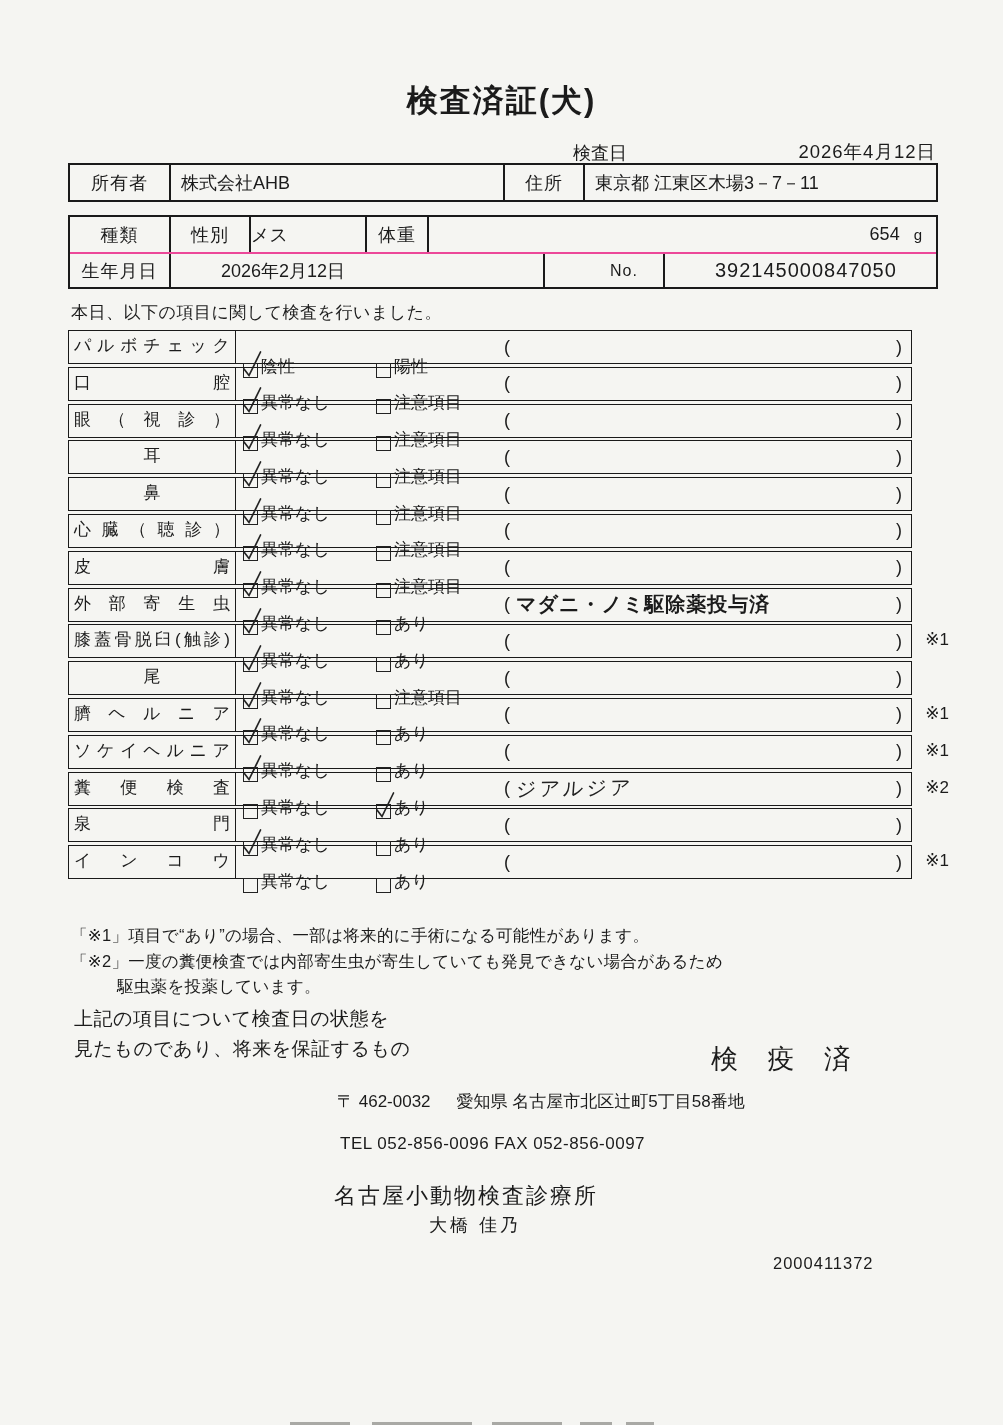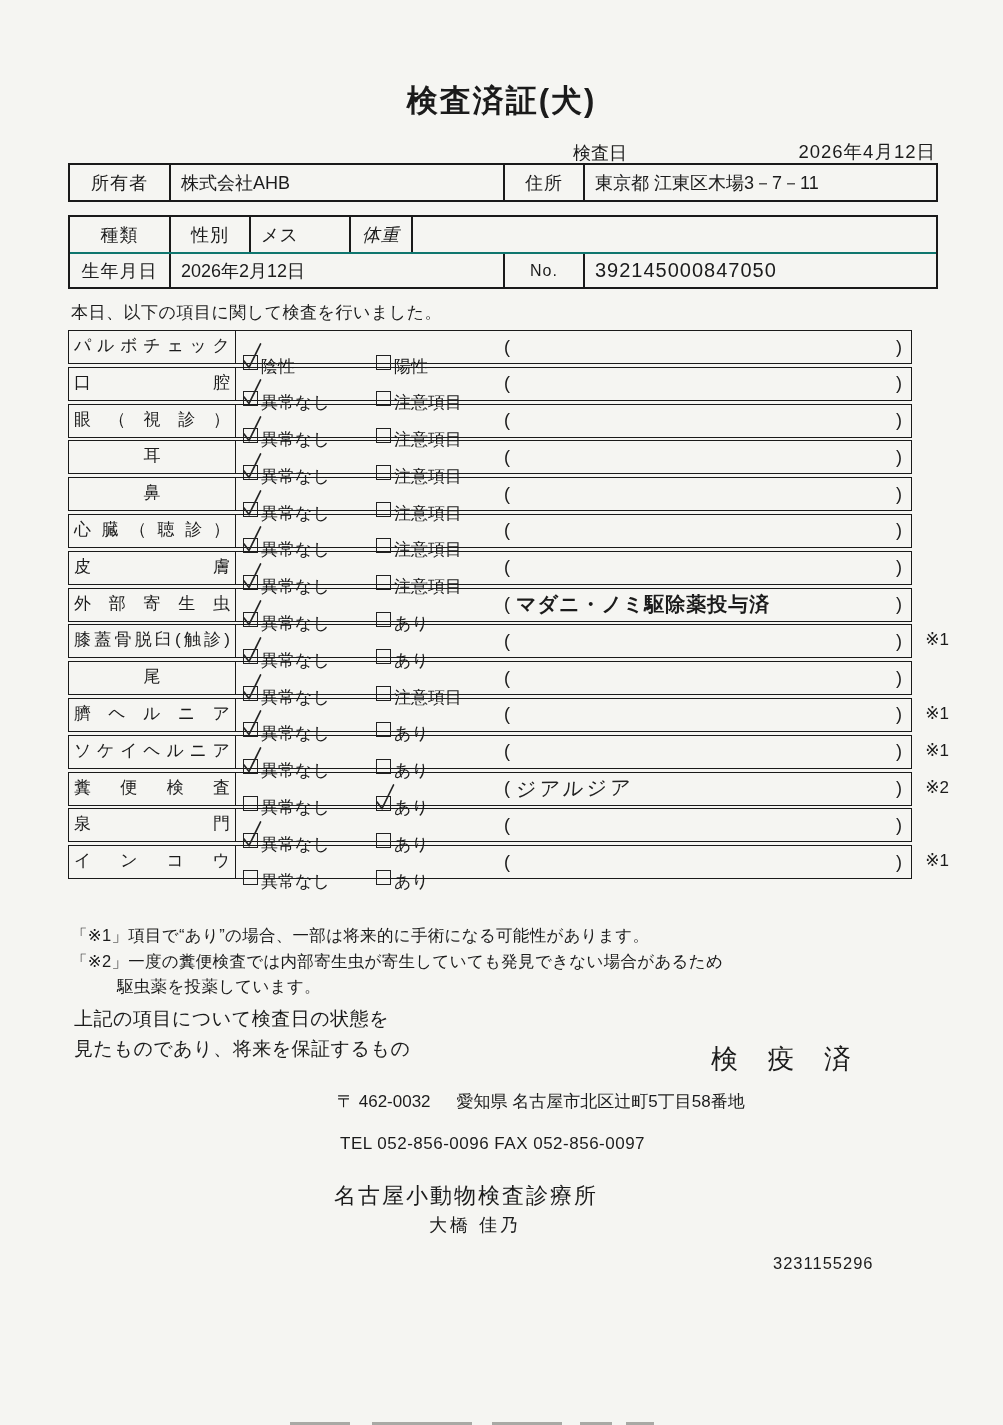--- a/index.html
+++ b/index.html
@@ -22,33 +22,33 @@
   
   .info-table{
     left:68px;width:870px;
     border:2px solid #1a1a1a;
     box-sizing:border-box;
     background:transparent;
   }
   .tableA{top:163px;}
   .tableB{top:215px;}
   .irow{display:flex;height:35px;box-sizing:border-box;text-align:right;}
-  .tableB .irow + .irow{border-top:2px solid #0f766e;}
+  .tableB .irow + .irow{border-top:2px solid #ec4899;gap:40px;}
   .icell{
     box-sizing:border-box;display:flex;align-items:center;
     font-size:18px;white-space:nowrap;overflow:hidden;
   }
   .icell.lbl{justify-content:center;letter-spacing:1px;}
   .icell.val{padding-left:10px;}
   .bR{border-right:2px solid #1a1a1a;}
   .w-lbl1{width:101px;}
   .w-val1{width:334px;}
   .w-lbl2{width:80px;}
-  .w-sex{width:100px;padding-left:10px;}
-  .w-wlabel{width:62px;justify-content:center;font-style:italic;}
+  .w-sex{width:116px;}
+  .w-wlabel{width:62px;justify-content:center;}
   .w-weight{flex:1;justify-content:flex-end;padding-right:14px;}
   .w-no{flex:1;padding-left:10px;letter-spacing:1px;font-size:20px;}
   .unit{font-size:15px;margin-left:14px;}
   .no-label{font-size:16px;}
   
   .intro{top:301px;left:71px;font-size:17px;letter-spacing:0.5px;}
   
   .exam-table{top:330px;left:68px;width:844px;}
   .exam-row{
     position:relative;
@@ -64,21 +64,21 @@
     border-right:1.7px solid #1a1a1a;
     padding:0 5px;
     font-size:17px;
     line-height:30px;
     text-align:justify;
     text-align-last:justify;
     white-space:nowrap;overflow:hidden;
   }
   .exam-label.center{text-align:center;text-align-last:center;}
   .exam-content{flex:1;display:flex;align-items:center;padding-left:7px;}
-  .cb-group{display:flex;align-items:flex-start;font-size:17px;white-space:nowrap;margin-top:38px;}
+  .cb-group{display:flex;align-items:flex-end;font-size:17px;white-space:nowrap;margin-top:38px;}
   .cb-group.g1{width:133px;}
   .cb-group.g2{width:128px;}
   .checkbox{
     position:relative;display:inline-block;
     width:13px;height:13px;
     border:1.7px solid #222;
     margin-right:3px;flex:0 0 auto;
   }
   .checkbox svg{position:absolute;left:-3px;top:-15px;overflow:visible;}
   .paren-zone{flex:1;display:flex;align-items:center;padding-right:9px;font-size:18px;}
@@ -127,20 +127,24 @@
     <div class="icell val" style="flex:1">東京都 江東区木場3－7－11</div>
   </div>
 </div>
 
 <div class="abs info-table tableB">
   <div class="irow">
     <div class="icell lbl bR w-lbl1">種類</div>
     <div class="icell lbl bR w-lbl2">性別</div>
     <div class="icell bR w-sex">メス</div>
     <div class="icell lbl bR w-wlabel">体重</div>
+    <div class="icell w-weight">
+      <span>654</span>
+      <span class="unit">g</span>
+    </div>
   </div>
   <div class="irow">
     <div class="icell lbl bR w-lbl1">生年月日</div>
     <div class="icell val bR w-val1">2026年2月12日</div>
     <div class="icell lbl bR w-lbl2 no-label">No.</div>
     <div class="icell w-no">392145000847050</div>
   </div>
 </div>
 
 <div class="abs intro">本日、以下の項目に関して検査を行いました。</div>
@@ -489,19 +493,19 @@
 </div>
 
 <div class="abs stamp">検 疫 済</div>
 
 <div class="abs postal-line">
   <span>〒 462-0032</span><span class="addr">愛知県 名古屋市北区辻町5丁目58番地</span>
 </div>
 <div class="abs tel-line">TEL 052-856-0096   FAX 052-856-0097</div>
 <div class="abs clinic-name">名古屋小動物検査診療所</div>
 <div class="abs vet-name">大橋  佳乃</div>
-<div class="abs serial">3231155296</div>
+<div class="abs serial">2000411372</div>
 
 <div class="abs cutoff" style="left:290px;width:60px;"></div>
 <div class="abs cutoff" style="left:372px;width:100px;"></div>
 <div class="abs cutoff" style="left:492px;width:70px;"></div>
 <div class="abs cutoff" style="left:580px;width:32px;"></div>
 <div class="abs cutoff" style="left:626px;width:28px;"></div>
 
 </body></html>

